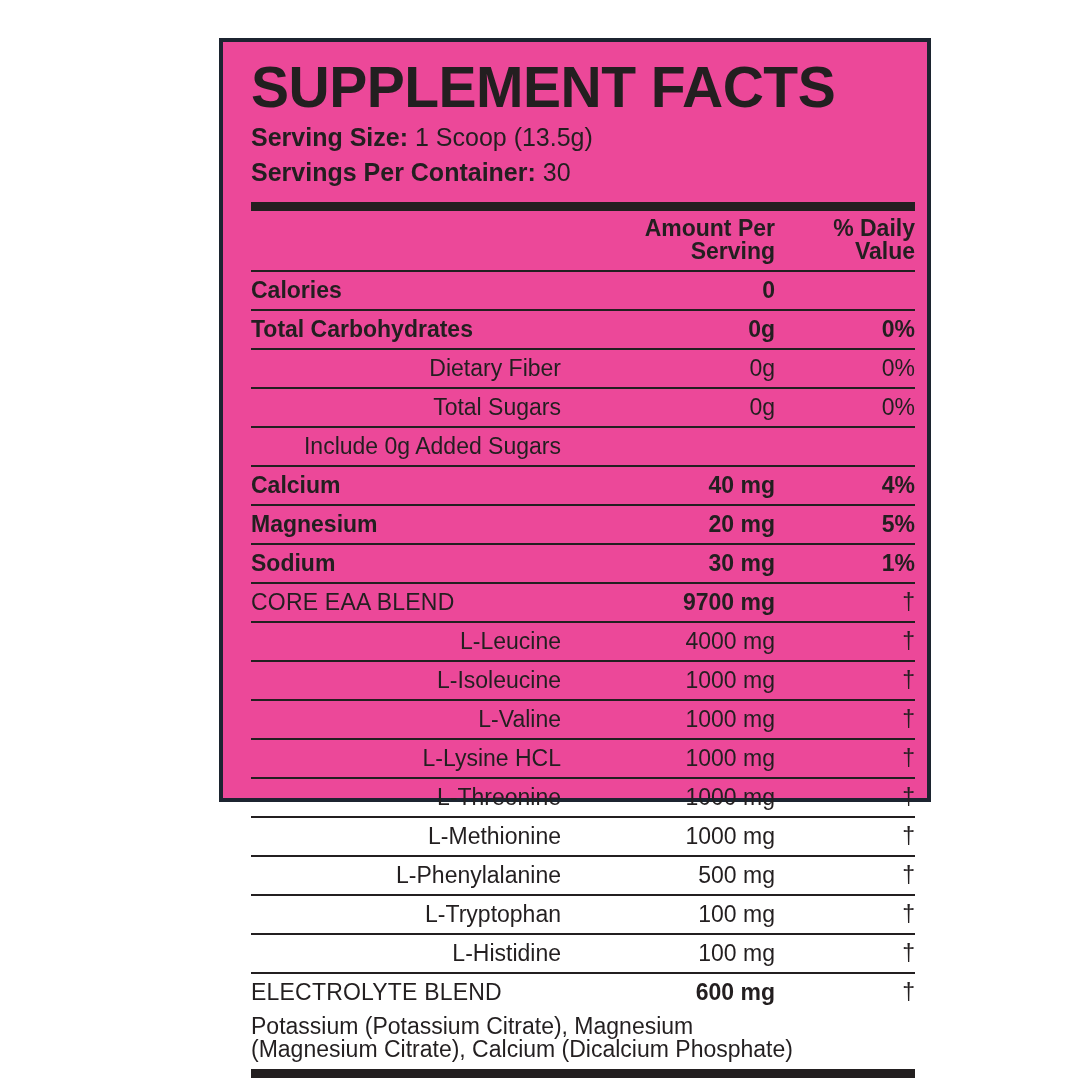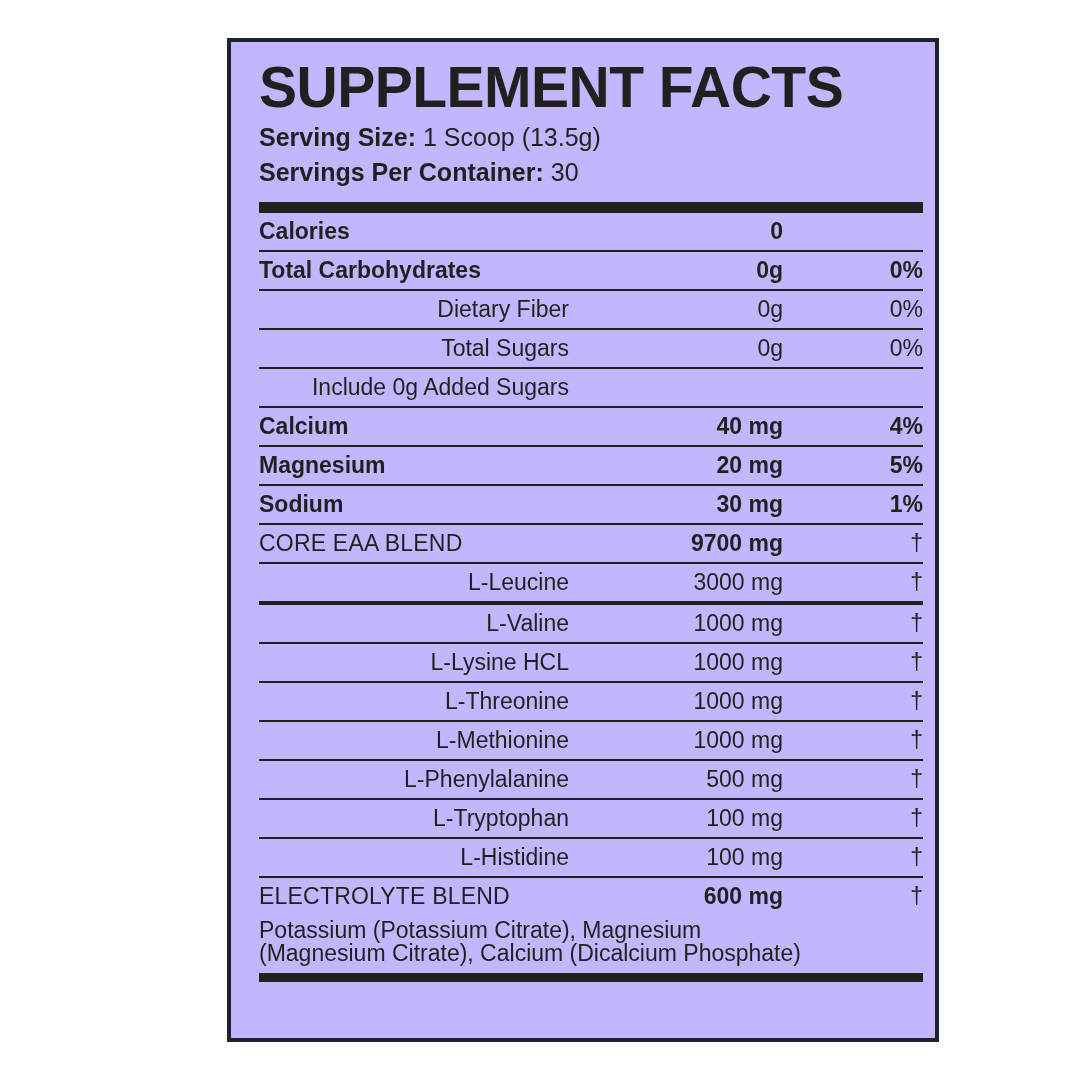--- a/index.html
+++ b/index.html
@@ -12,25 +12,24 @@
     height: 1080px;
     font-family: "Liberation Sans", sans-serif;
     color: #231f20;
     overflow: hidden;
   }
   .panel {
     position: absolute;
     left: 219px;
     top: 38px;
     width: 712px;
-    height: 1004px;
+    height: 764px;
     border: 4px solid #1c2430;
     box-sizing: border-box;
-    background: #c4b5fd;
-    margin-left: 8px;
+    background: #ec4899;
   }
   .inner {
     position: absolute;
     left: 28px;
     top: 16px;
     right: 24px;
   }
   .title {
     font-size: 57px;
     font-weight: bold;
@@ -122,20 +121,25 @@
       <colgroup>
         <col class="c-name">
           <col class="c-amt">
           <col class="c-dv">
       </colgroup>
       <tbody>
         <tr class="rule-thick">
             <td colspan="3"></td>
           </tr>
 
+        <tr class="hdr">
+          <td class="c-name"></td>
+          <td class="c-amt">Amount Per Serving</td>
+          <td class="c-dv">% Daily Value</td>
+        </tr>
 
         <tr class="rule-thin">
             <td colspan="3"></td>
           </tr>
 
         <tr class="row bold">
           <td class="c-name">Calories</td>
           <td class="c-amt">0</td>
           <td class="c-dv"></td>
         </tr>
@@ -210,27 +214,32 @@
           <td class="c-name blend-title">CORE EAA BLEND</td>
           <td class="c-amt blend-amt">9700 mg</td>
           <td class="c-dv dagger">†</td>
         </tr>
         <tr class="rule-thin">
             <td colspan="3"></td>
           </tr>
 
         <tr class="row">
           <td class="c-name indent1">L-Leucine</td>
-          <td class="c-amt">3000 mg</td>
-          <td class="c-dv dagger">†</td>
-        </tr>
-        <tr class="rule-thin">
-            <td colspan="3"></td>
-          </tr>
-
+          <td class="c-amt">4000 mg</td>
+          <td class="c-dv dagger">†</td>
+        </tr>
+        <tr class="rule-thin">
+            <td colspan="3"></td>
+          </tr>
+
+        <tr class="row">
+          <td class="c-name indent1">L-Isoleucine</td>
+          <td class="c-amt">1000 mg</td>
+          <td class="c-dv dagger">†</td>
+        </tr>
         <tr class="rule-thin">
             <td colspan="3"></td>
           </tr>
 
         <tr class="row">
           <td class="c-name indent1">L-Valine</td>
           <td class="c-amt">1000 mg</td>
           <td class="c-dv dagger">†</td>
         </tr>
         <tr class="rule-thin">

